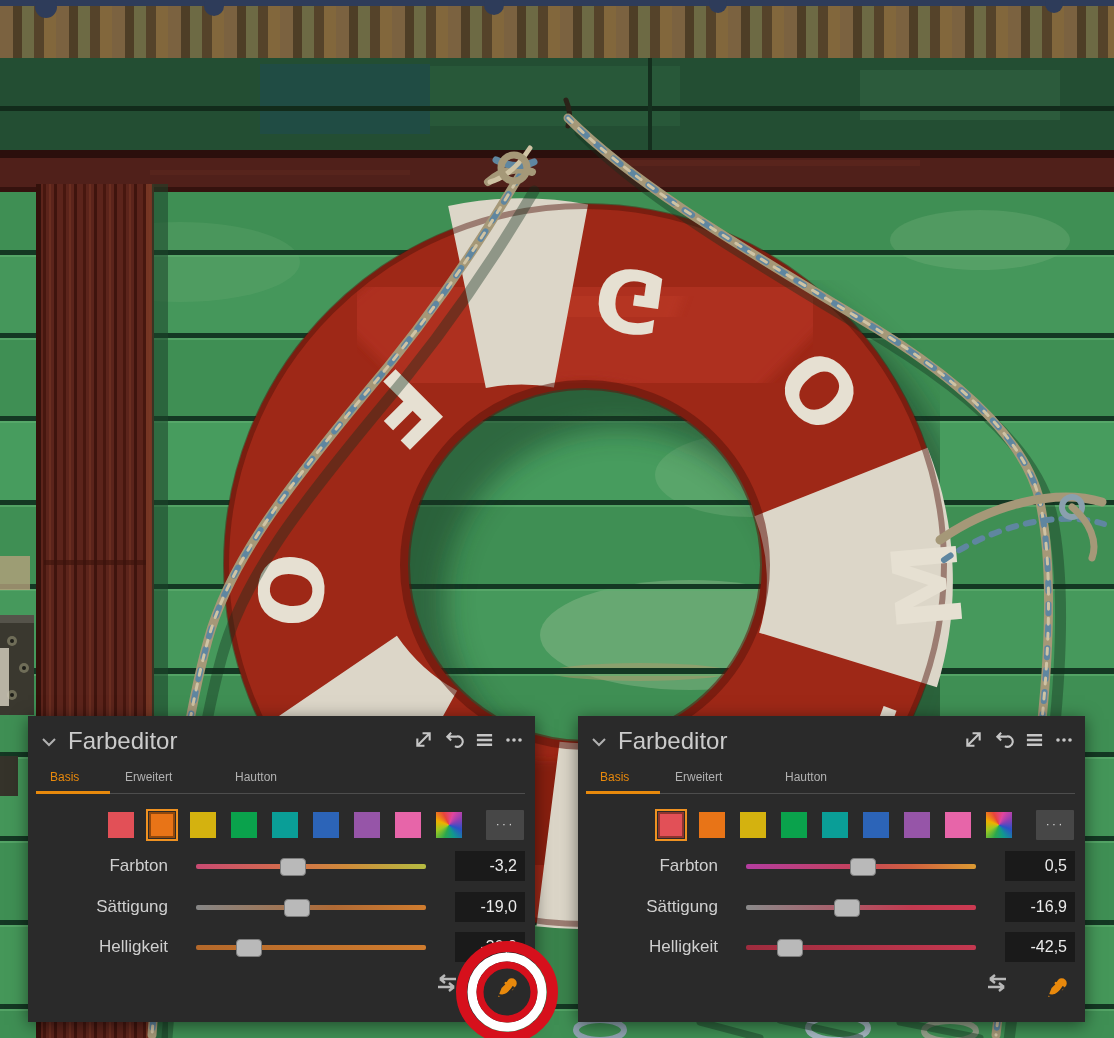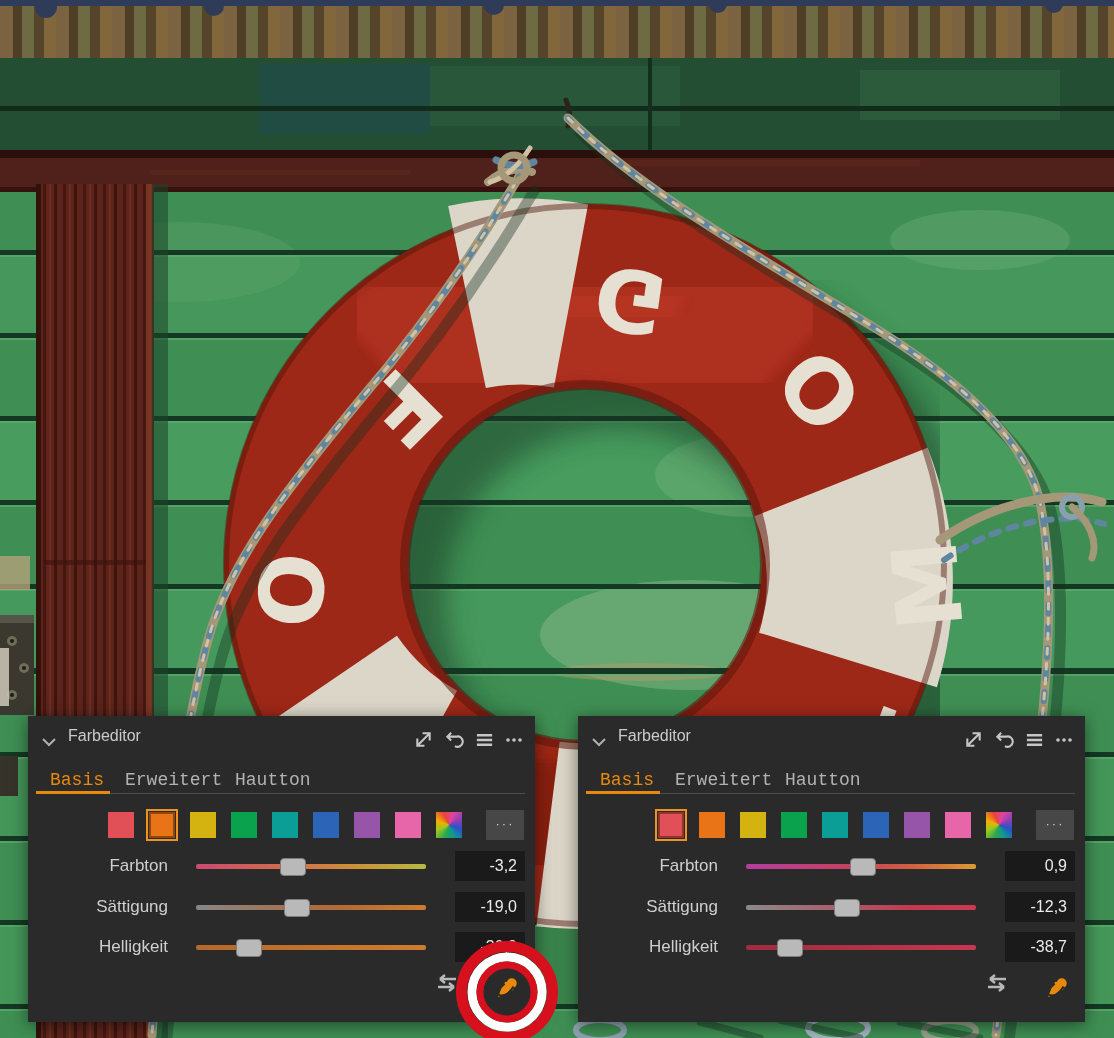--- a/index.html
+++ b/index.html
@@ -5,24 +5,24 @@
   html,body{margin:0;padding:0;background:#111;}
   #stage{position:relative;width:1114px;height:1038px;overflow:hidden;
          font-family:"Liberation Sans",sans-serif;}
   #photo-svg{position:absolute;left:0;top:0;}
 
   
   .panel{position:absolute;width:507px;height:306px;background:#2a2a2a;
          box-shadow:0 3px 16px rgba(0,0,0,.5);color:#c9c9c9;}
   .panel *{box-sizing:border-box;}
   .p-chevron{position:absolute;left:13px;top:21px;width:16px;height:10px;}
-  .p-title{position:absolute;left:40px;top:11px;font-size:16px;color:#cbcbcb;}
+  .p-title{position:absolute;left:40px;top:11px;font-size:24px;color:#cbcbcb;}
   .p-hicons{position:absolute;right:12px;top:14px;display:flex;gap:11px;align-items:center;}
   .p-hicons svg{display:block;}
-  .tab{position:absolute;top:54px;font-size:18px;color:#b2b2b2;cursor:default;font-family:Liberation Mono, monospace;}
+  .tab{position:absolute;top:54px;font-size:12px;color:#b2b2b2;cursor:default;}
   .tab.active{color:#e8890c;}
   .tab-underline{position:absolute;left:10px;right:10px;top:77px;height:1px;background:#4d4d4d;}
   .tab-underline-active{position:absolute;left:8px;top:75px;width:74px;height:3px;background:#e8890c;}
   .swatch-row{position:absolute;left:80px;top:96px;display:flex;gap:15px;}
   .sw{width:26px;height:26px;}
   .sw.sel{outline:2px solid #ef9222;outline-offset:1px;box-shadow:inset 0 0 0 2px rgba(40,20,0,.45);}
   .more-btn{position:absolute;left:458px;top:94px;width:38px;height:30px;background:#474747;
             color:#cfcfcf;font-size:13px;letter-spacing:2px;text-align:center;line-height:28px;border-radius:1px;}
   .srow{position:absolute;left:0;width:578px;height:30px;}
   .srow .lbl{position:absolute;left:0;top:0;width:140px;text-align:right;font-size:17px;
@@ -353,35 +353,35 @@
     <div class="sw" style="background: rgb(231, 101, 169);"></div>
     <div class="sw" style="background: conic-gradient(from 200deg, rgb(42, 168, 78), rgb(159, 200, 32), rgb(240, 176, 0), rgb(232, 68, 58), rgb(224, 69, 159), rgb(138, 63, 181), rgb(42, 82, 200), rgb(16, 152, 144), rgb(42, 168, 78));"></div>
   </div>
   <div class="more-btn">···</div>
 
   <div class="srow" style="top:135px;">
     <div class="lbl">Farbton</div>
     <div class="track" style="background: linear-gradient(90deg, rgb(180, 61, 160), rgb(196, 65, 95) 45%, rgb(208, 96, 63) 72%, rgb(220, 154, 50));">
       <div class="handle" style="left: 51%;"></div>
     </div>
-    <div class="valbox">0,9</div>
+    <div class="valbox">0,5</div>
   </div>
   <div class="srow" style="top:176px;">
     <div class="lbl">Sättigung</div>
     <div class="track" style="background: linear-gradient(90deg, rgb(138, 138, 138), rgb(194, 58, 80) 72%, rgb(204, 58, 82));">
       <div class="handle" style="left: 44%;"></div>
     </div>
-    <div class="valbox">-12,3</div>
+    <div class="valbox">-16,9</div>
   </div>
   <div class="srow" style="top:216px;">
     <div class="lbl">Helligkeit</div>
     <div class="track" style="background: linear-gradient(90deg, rgb(158, 44, 62), rgb(196, 56, 80));">
       <div class="handle" style="left: 19%;"></div>
     </div>
-    <div class="valbox">-38,7</div>
+    <div class="valbox">-42,5</div>
   </div>
 
   <svg class="p-footer-swap" width="26" height="22" viewBox="0 0 26 22">
     <path d="M6,7 H22 M6,7 l5,-4 M6,7 l5,4 M4,15 H20 M20,15 l-5,-4 M20,15 l-5,4" fill="none" stroke="#b8b8b8" stroke-width="2.4"></path>
   </svg>
   <svg class="p-footer-dropper" width="30" height="30" viewBox="0 0 24 24">
     <g transform="rotate(45 12 12)" fill="#e8890c">
       <circle cx="12" cy="5.5" r="4"></circle>
       <path d="M9,7 L9,14 L12,21 L15,14 L15,7 Z"></path>
       <rect x="7.6" y="7.6" width="8.8" height="2.2" rx="1"></rect>

